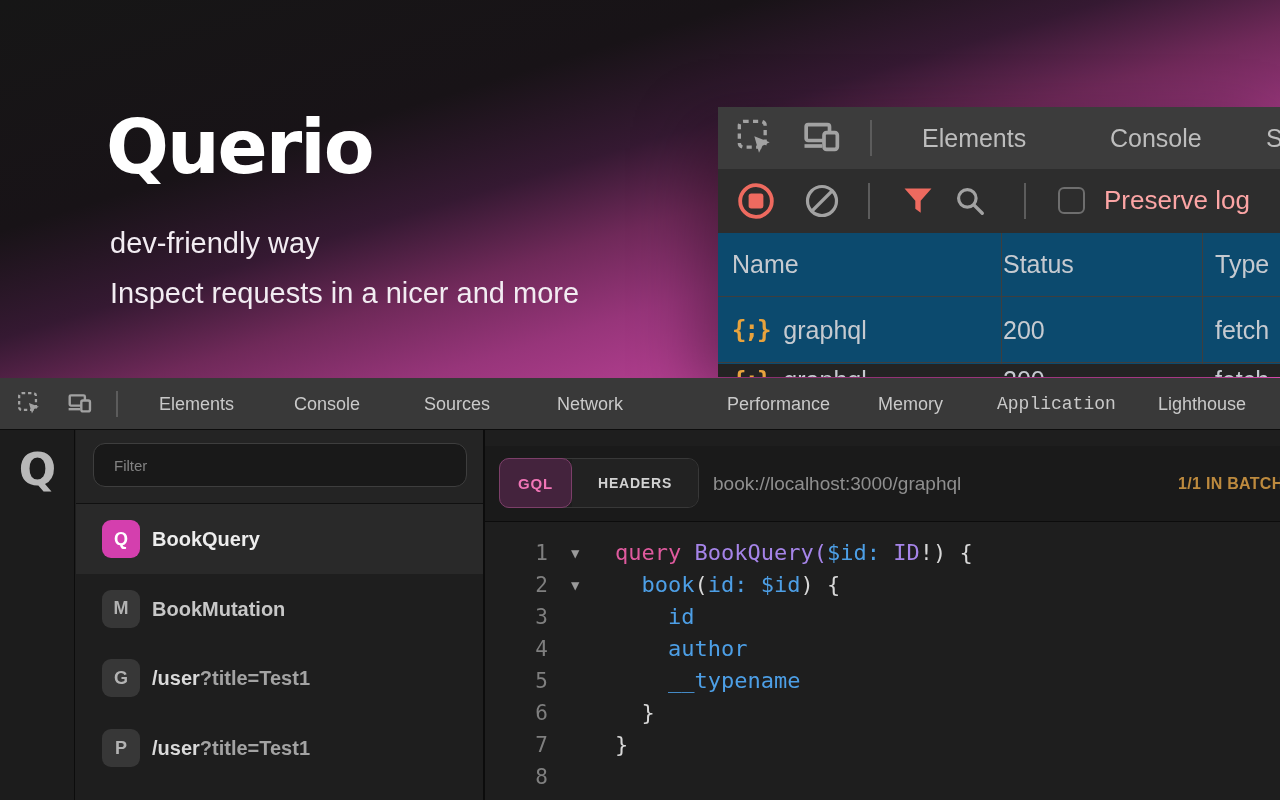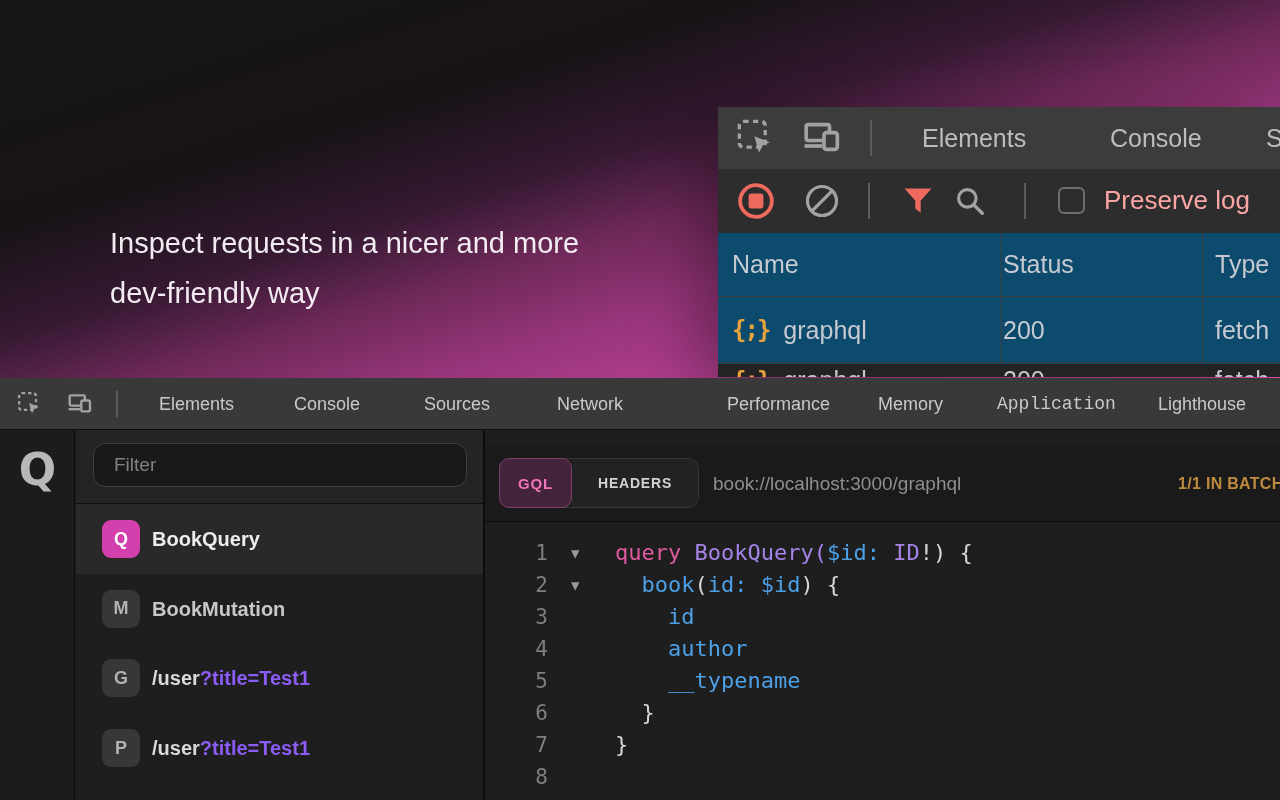--- a/index.html
+++ b/index.html
@@ -51,33 +51,33 @@
   #app { position:absolute; left:0; top:430px; width:1280px; height:370px; background:#1e1e1e; }
   #rail { position:absolute; left:0; top:0; width:75px; height:370px; background:#1c1c1c;
     border-right:1px solid #0c0c0c; }
   .rail-q { position:absolute; left:0; top:14px; width:75px; text-align:center;
     font-family:"DejaVu Sans", sans-serif; font-weight:800; font-size:44px; color:#b8b8b8; }
   #list { position:absolute; left:76px; top:0; width:407px; height:370px; background:#1e1e1e; }
   .filterbar { position:absolute; left:0; top:0; width:100%; height:74px; background:#242424;
     border-bottom:1px solid #101010; }
   .filter-input { position:absolute; left:17px; top:13px; width:374px; height:44px;
     background:#191919; border:1px solid #3e3e3e; border-radius:12px; color:#cfcfcf;
-    font-size:19px; padding:0 20px; outline:none; font-family:"Liberation Sans",sans-serif; }
+    font-size:15px; padding:0 20px; outline:none; font-family:"Liberation Sans",sans-serif; }
   .filter-input::placeholder { color:#828282; }
   .req { position:absolute; left:0; width:100%; height:70px; }
   .req.sel { background:#292929; }
   .badge { position:absolute; left:26px; top:50%; margin-top:-19px; width:38px; height:38px;
     border-radius:9px; background:#373737; color:#b3b3b3; font-weight:800; font-size:18px;
     display:flex; align-items:center; justify-content:center; }
   .badge.q { background:#d43fae; background:var(--accent-pink,#d43fae); color:#fff; }
   .req-label { position:absolute; left:76px; top:50%; transform:translateY(-50%);
     font-size:20px; font-weight:700; color:#c7c7c7; white-space:nowrap; }
   .req.sel .req-label { color:#ededed; }
   .req-label .base { color:#d9d9d9; } .req.sel .base, .req.r2 .base { color:inherit; }
-  .suffix { color:#8b5cf6; }
+  .suffix { color:#a3a3a3; }
   #vdivider { position:absolute; left:483px; top:0; width:2px; height:370px; background:#0c0c0c; }
 
   #main { position:absolute; left:485px; top:0; width:795px; height:370px; background:#1e1e1e;margin-top:16px; }
   .topbar { position:absolute; left:0; top:0; width:100%; height:76px; background:#1a1a1a;
     border-bottom:1px solid #0c0c0c; }
   .seg { position:absolute; left:14px; top:12px; height:50px; display:flex;
     border:1px solid #383838; border-radius:11px; background:#1d1d1d; overflow:visible; }
   .seg-gql { width:73px; height:50px; margin:-1px 0 0 -1px; border:1px solid #7c3f69;
     border-radius:10px; background:#44233d; color:#f175b7; color:var(--gql-tab-text,#f175b7);
     font-size:15px; font-weight:700; letter-spacing:.8px;
@@ -99,23 +99,24 @@
   .src { position:absolute; left:130px; top:2px; font-size:22px; white-space:pre; }
   .tk-kw   { color:#df5a9e; color:var(--code-keyword,#df5a9e); }
   .tk-type { color:#a584e8; color:var(--code-type,#a584e8); }
   .tk-field{ color:#4d9fe6; color:var(--code-field,#4d9fe6); }
   .tk-punct{ color:#d8d8d8; color:var(--code-punct,#d8d8d8); }
 </style>
 </head>
 <body>
 
 <div id="hero">
+  <div class="hero-title">Querio</div>
   <div class="tagline">
+    <div>dev-friendly way</div>
     <div>Inspect requests in a nicer and more</div>
-    <div>dev-friendly way</div>
   </div>
 
   <div id="mini">
     <div class="mini-tabbar">
       <span class="abs icon" style="left:18px; top:11px;">
         <svg width="40" height="40" viewBox="0 0 24 24">
           <rect x="2" y="2" width="15.5" height="15.5" rx="2.5" fill="none" stroke="currentColor" stroke-width="2" stroke-dasharray="3.1 2.6"></rect>
           <path d="M11 11 L13.8 20.8 L15.9 16.6 L20.2 14.6 Z" fill="currentColor"></path>
         </svg>
       </span>

